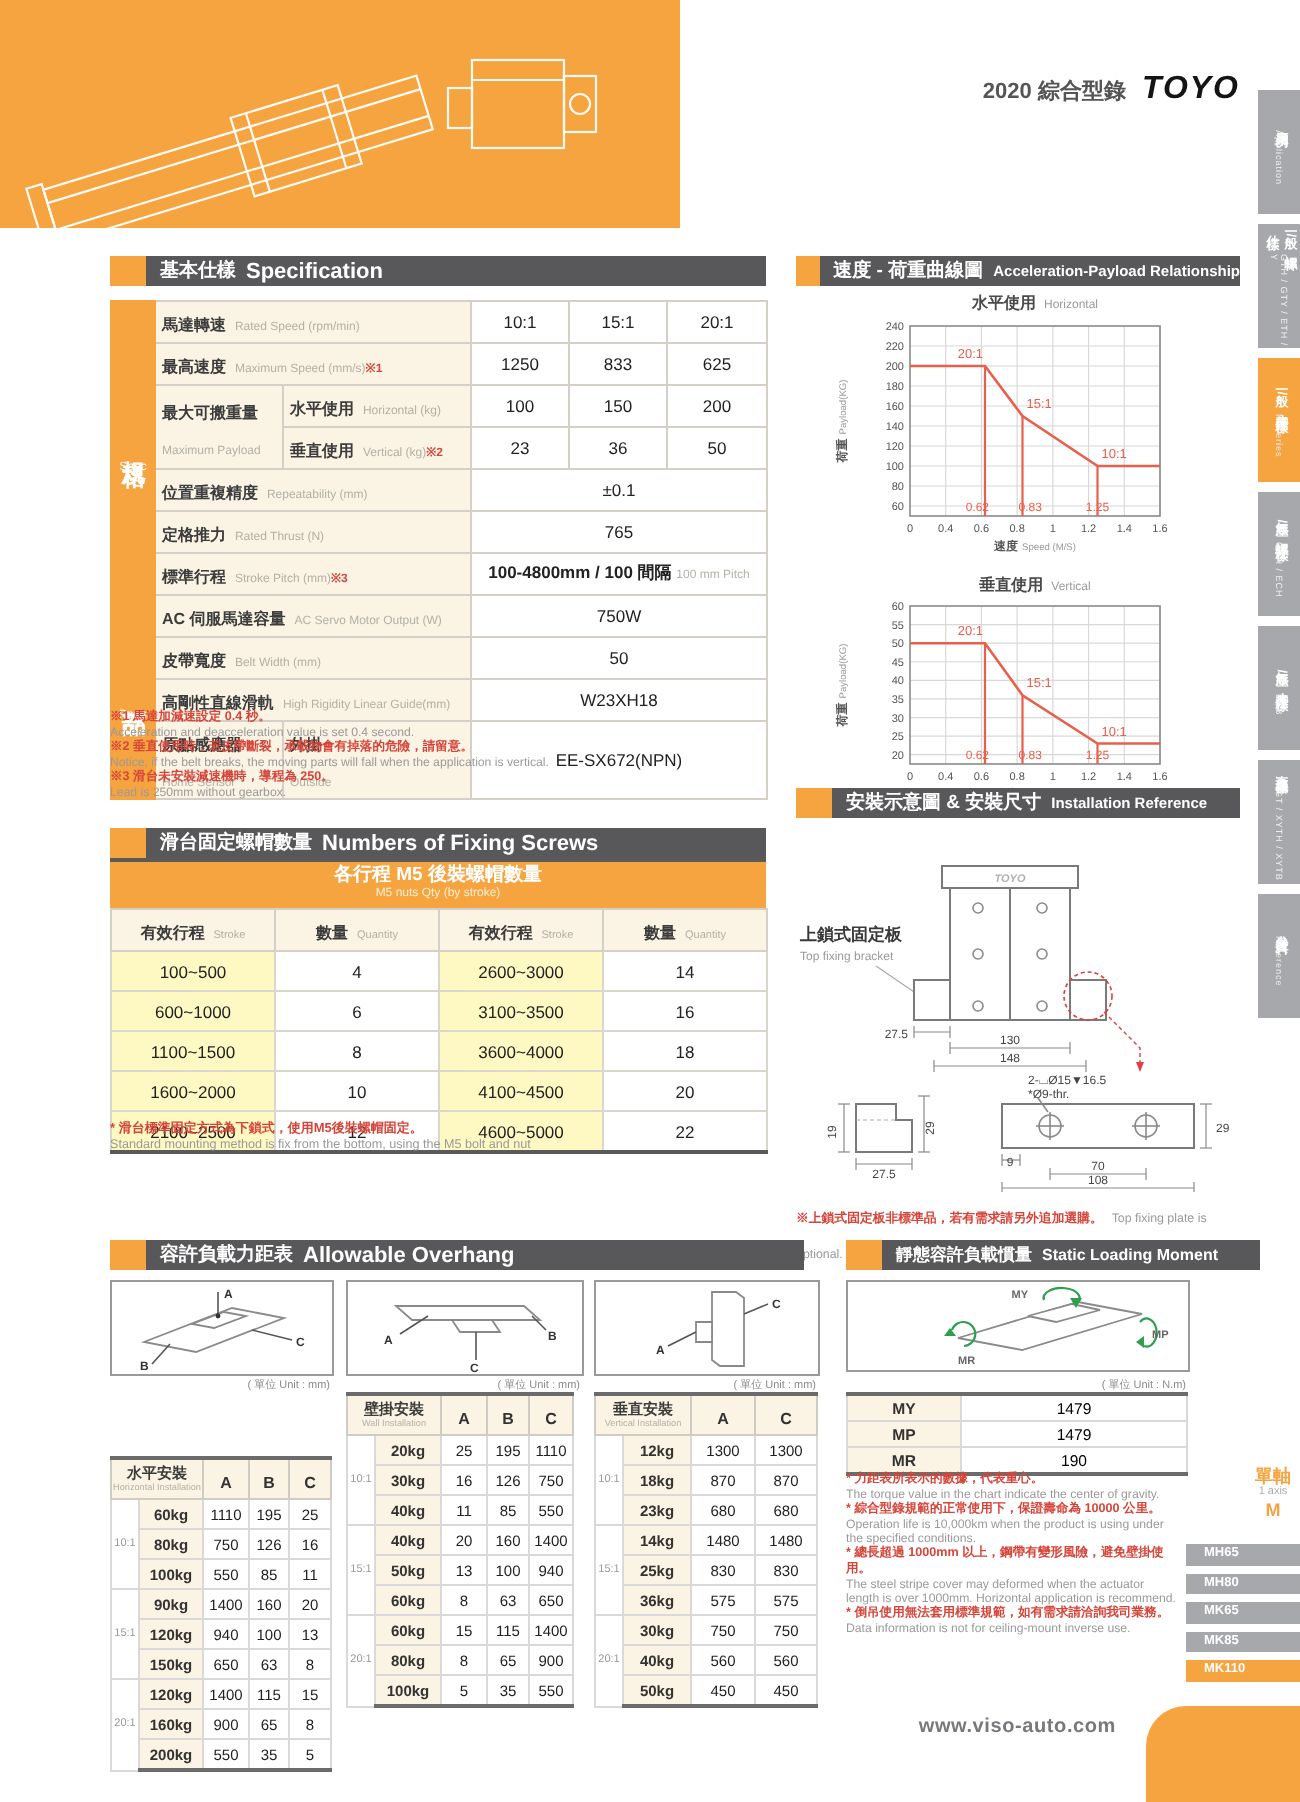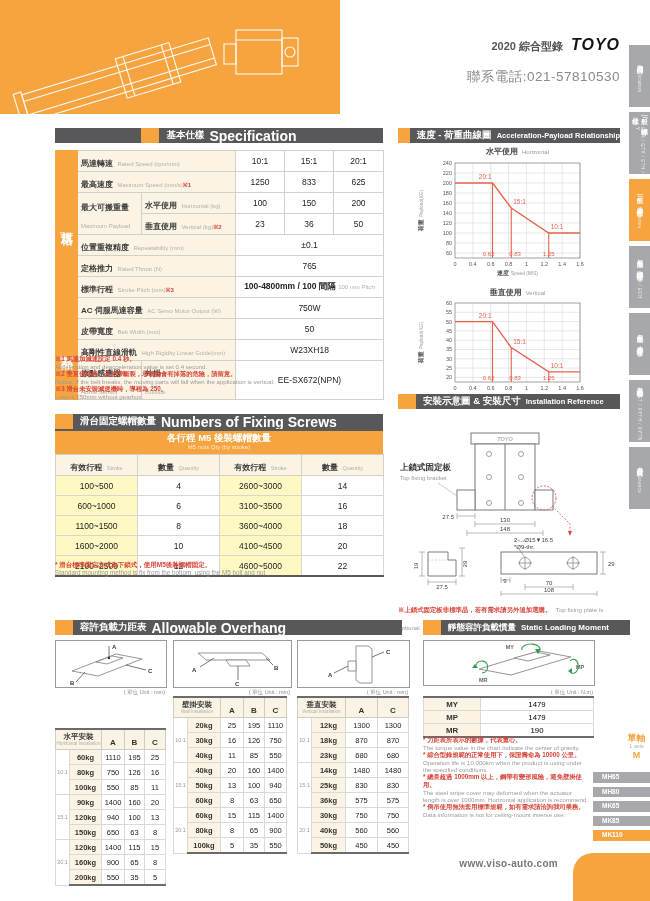--- a/index.html
+++ b/index.html
@@ -12,21 +12,21 @@
   #phone{left:420px;top:68px;width:200px;text-align:right;font-size:13.5px;color:#8a8a8a;letter-spacing:.5px;}
   
   .side-tab{position:absolute;left:629px;width:21px;height:62px;background:#A6A8AB;display:flex;align-items:center;justify-content:center;gap:2px;writing-mode:vertical-rl;}
   .side-tab.active{background:#F5A440;}
   .side-tab .tz{color:#fff;font-size:6.5px;font-weight:bold;letter-spacing:1px;}
   .side-tab .te{color:#f0f0f0;font-size:4.5px;letter-spacing:.5px;}
   
   .bar{position:absolute;height:15px;background:#58585A;color:#fff;display:flex;align-items:center;}
   .bar .sq{width:18px;align-self:stretch;background:#F5A440;margin-right:7px;}
   .bar .bzh{font-size:9.5px;font-weight:bold;margin-right:5px;white-space:nowrap;}
-  .bar .ben{font-size:14px;font-weight:bold;white-space:nowrap;}
+  .bar .ben{font-size:11px;font-weight:bold;white-space:nowrap;}
   
   table{border-collapse:collapse;}
   .spec-table{table-layout:fixed;width:328px;}
   .spec-table td{border:1px solid #d4d0c8;overflow:hidden;}
   .spec-table tr{height:18px;}
   .spec-table tr.h22{height:22px;}
   td.stub{background:#F5A440;border:1px solid #F5A440;text-align:center;vertical-align:middle;}
   .stub-zh{writing-mode:vertical-rl;text-orientation:upright;color:#fff;font-weight:bold;font-size:12px;letter-spacing:2px;display:inline-block;}
   .stub-en{display:block;color:#fff;font-size:6px;margin-top:1px;}
   td.lbl{background:#FBF4E4;padding:1px 3px;vertical-align:middle;}
@@ -98,21 +98,20 @@
       <rect x="236" y="30" width="46" height="44"></rect>
       <line x1="236" y1="40" x2="282" y2="40"></line>
       <rect x="282" y="38" width="16" height="28"></rect>
       <circle cx="290" cy="52" r="5"></circle>
     </g>
   </svg>
 
   <div id="catalog-line" class="abs">
     <span>2020 綜合型錄</span><span class="logo">TOYO</span>
   </div>
-  <div id="phone" class="abs">聯系電話:021-57810530</div>
 
   <div id="sidebar">
       <div class="side-tab" style="top: 45px;">
         <span class="tz">應用例</span>
         <span class="te">Application</span>
       </div>
       <div class="side-tab" style="top: 112px;">
         <span class="tz">一般 / 螺桿仕樣</span>
         <span class="te">GTH / GTY / ETH / Y</span>
       </div>
@@ -131,21 +130,21 @@
       <div class="side-tab" style="top: 380px;">
         <span class="tz">直交機器</span>
         <span class="te">XYGT / XYTH / XYTB</span>
       </div>
       <div class="side-tab" style="top: 447px;">
         <span class="tz">參考資料</span>
         <span class="te">Reference</span>
       </div>
     </div>
 
-  <div class="bar" style="left:55px;top:128px;width:328px;justify-content:center;">
+  <div class="bar" style="left:55px;top:128px;width:328px;">
     <div class="sq"></div>
     <span class="bzh">基本仕樣</span>
     <span class="ben">Specification</span>
   </div>
 
   <table class="spec-table abs" style="left:55px;top:150px;">
     <colgroup>
         <col style="width:22px">
         <col style="width:64px">
         <col style="width:94px">

